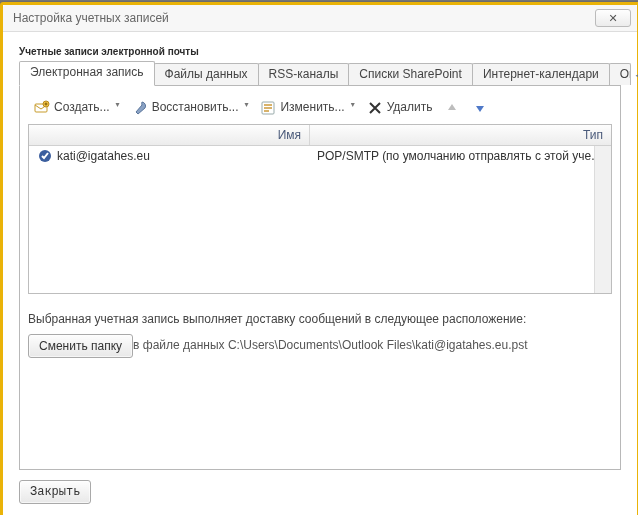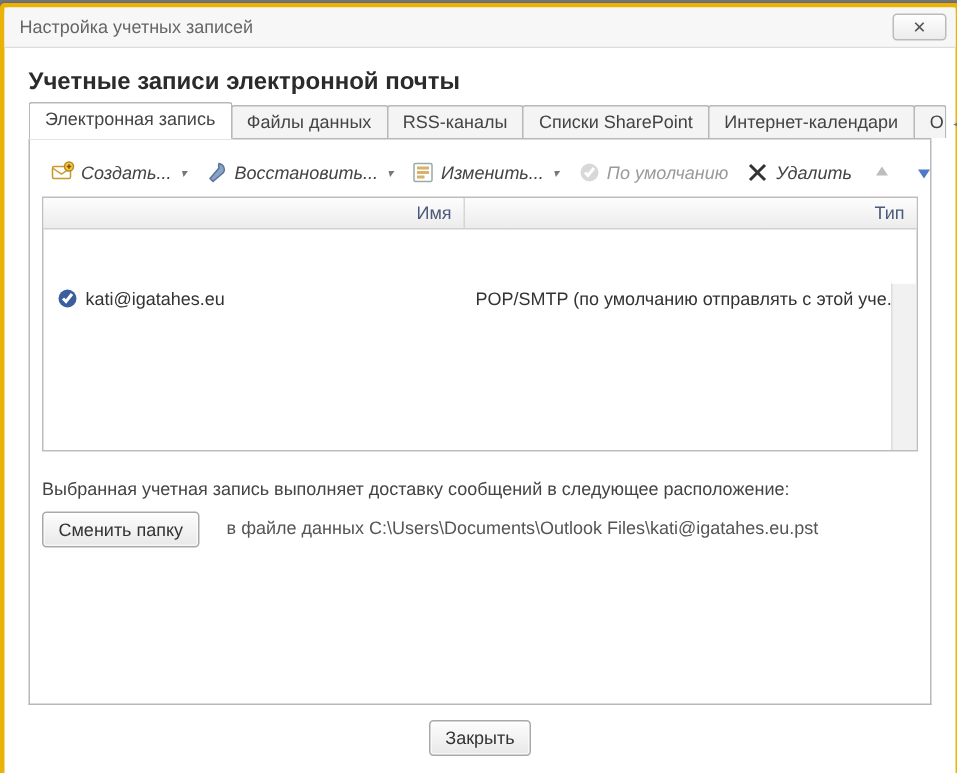--- a/index.html
+++ b/index.html
@@ -49,21 +49,21 @@
     color: #555;
   }
   .body {
     flex: 1;
     padding: 14px 16px 12px 16px;
     display: flex;
     flex-direction: column;
   }
   .heading {
     font-weight: bold;
-    font-size: 16px;
+    font-size: 10px;
     color: #2b2b2b;
     margin-bottom: 4px;
   }
   .subheading {
     color: #555;
     margin-left: 16px;
     margin-bottom: 14px;
     line-height: 1.35;
   }
   
@@ -124,26 +124,24 @@
   }
   
   .toolbar {
     display: flex;
     align-items: center;
     gap: 4px;
     padding: 2px 2px 6px 2px;
   }
   .tool {
     display: flex;
-    align-items: center;
     gap: 4px;
     padding: 2px 4px;
     color: #444;
     white-space: nowrap;
-    font-style: italic;
   }
   .tool .drop {
     margin-left: 2px;
     font-size: 8px;
     color: #777;
   }
   .tool.disabled { color: #9a9a9a; }
   .ico {
     width: 16px;
     height: 16px;
@@ -167,41 +165,40 @@
   }
   .col {
     padding: 2px 8px;
     border-right: 1px solid #d6d6d6;
     color: #4a5a7a;
     line-height: 16px;
     text-align: right;
   }
   .col.name { width: 264px; }
   .col.type { flex: 1; border-right: none; }
-  .list-body { flex:1; overflow:hidden; position:relative;margin-top:36px; }
+  .list-body { flex:1; overflow:hidden; position:relative; }
   .row {
     display: flex;
     align-items: center;
     height: 20px;
   }
   .cell { padding: 0 8px; overflow:hidden; text-overflow: ellipsis; white-space: nowrap;}
   .cell.name { width: 264px; display:flex; align-items:center; gap:4px;}
   .cell.type { flex:1; }
   .list-scroll {
     position:absolute; right:0; top:0; bottom:0; width:16px;
     background:#f1f1f1; border-left:1px solid #dcdcdc;
   }
   .delivery {
     margin-top: 18px;
     color: #444;
   }
   .folder-row {
     display: flex;
     align-items: flex-start;
-    gap: 18px;
     margin-top: 8px;
   }
   .btn {
     border: 1px solid #a9a9a9;
     background: linear-gradient(#fdfdfd,#e8e8e8);
     border-radius: 3px;
     padding: 3px 10px;
     color: #333;
     height: 16px;
     line-height: 16px;
@@ -209,22 +206,23 @@
     align-items: center;
     white-space: nowrap;
     box-shadow: inset 0 0 0 1px rgba(255,255,255,0.6);
   }
   .path-block { flex:1; }
   .path-strong { font-weight: bold; }
   .path-sub { margin-top: 4px; color:#555; }
   .footer {
     margin-top: auto;
     display: flex;
-    justify-content: center;
+    justify-content: flex-start;
     padding-top: 10px;
+    font-family: Liberation Mono, monospace;
   }
   svg { display:block; }
 </style>
 </head>
 <body>
 
 <div class="window">
 
   <div class="titlebar">
     <span class="title">Настройка учетных записей</span>
@@ -278,29 +276,20 @@
           <span class="ico">
             <svg width="16" height="16" viewBox="0 0 16 16">
                 <rect x="2" y="2" width="12" height="12" rx="1" fill="#fff" stroke="#9aa"></rect>
                 <rect x="4" y="4" width="8" height="2" fill="#d8b26a"></rect>
                 <rect x="4" y="7" width="8" height="2" fill="#d8b26a"></rect>
                 <rect x="4" y="10" width="5" height="2" fill="#d8b26a"></rect>
               </svg>
           </span>
           <span>Изменить...</span>
           <span class="drop">▾</span>
-        </div>
-        <div class="tool disabled">
-          <span class="ico">
-            <svg width="16" height="16" viewBox="0 0 16 16">
-                <circle cx="8" cy="8" r="6" fill="#d8d8d8"></circle>
-                <path d="M5 8 l2 2 l4-5" stroke="#fff" stroke-width="2" fill="none"></path>
-              </svg>
-          </span>
-          <span>По умолчанию</span>
         </div>
         <div class="tool">
           <span class="ico">
             <svg width="16" height="16" viewBox="0 0 16 16">
                 <path d="M3 3 L13 13 M13 3 L3 13" stroke="#333" stroke-width="2"></path>
               </svg>
           </span>
           <span>Удалить</span>
         </div>
         <div class="tool disabled">

